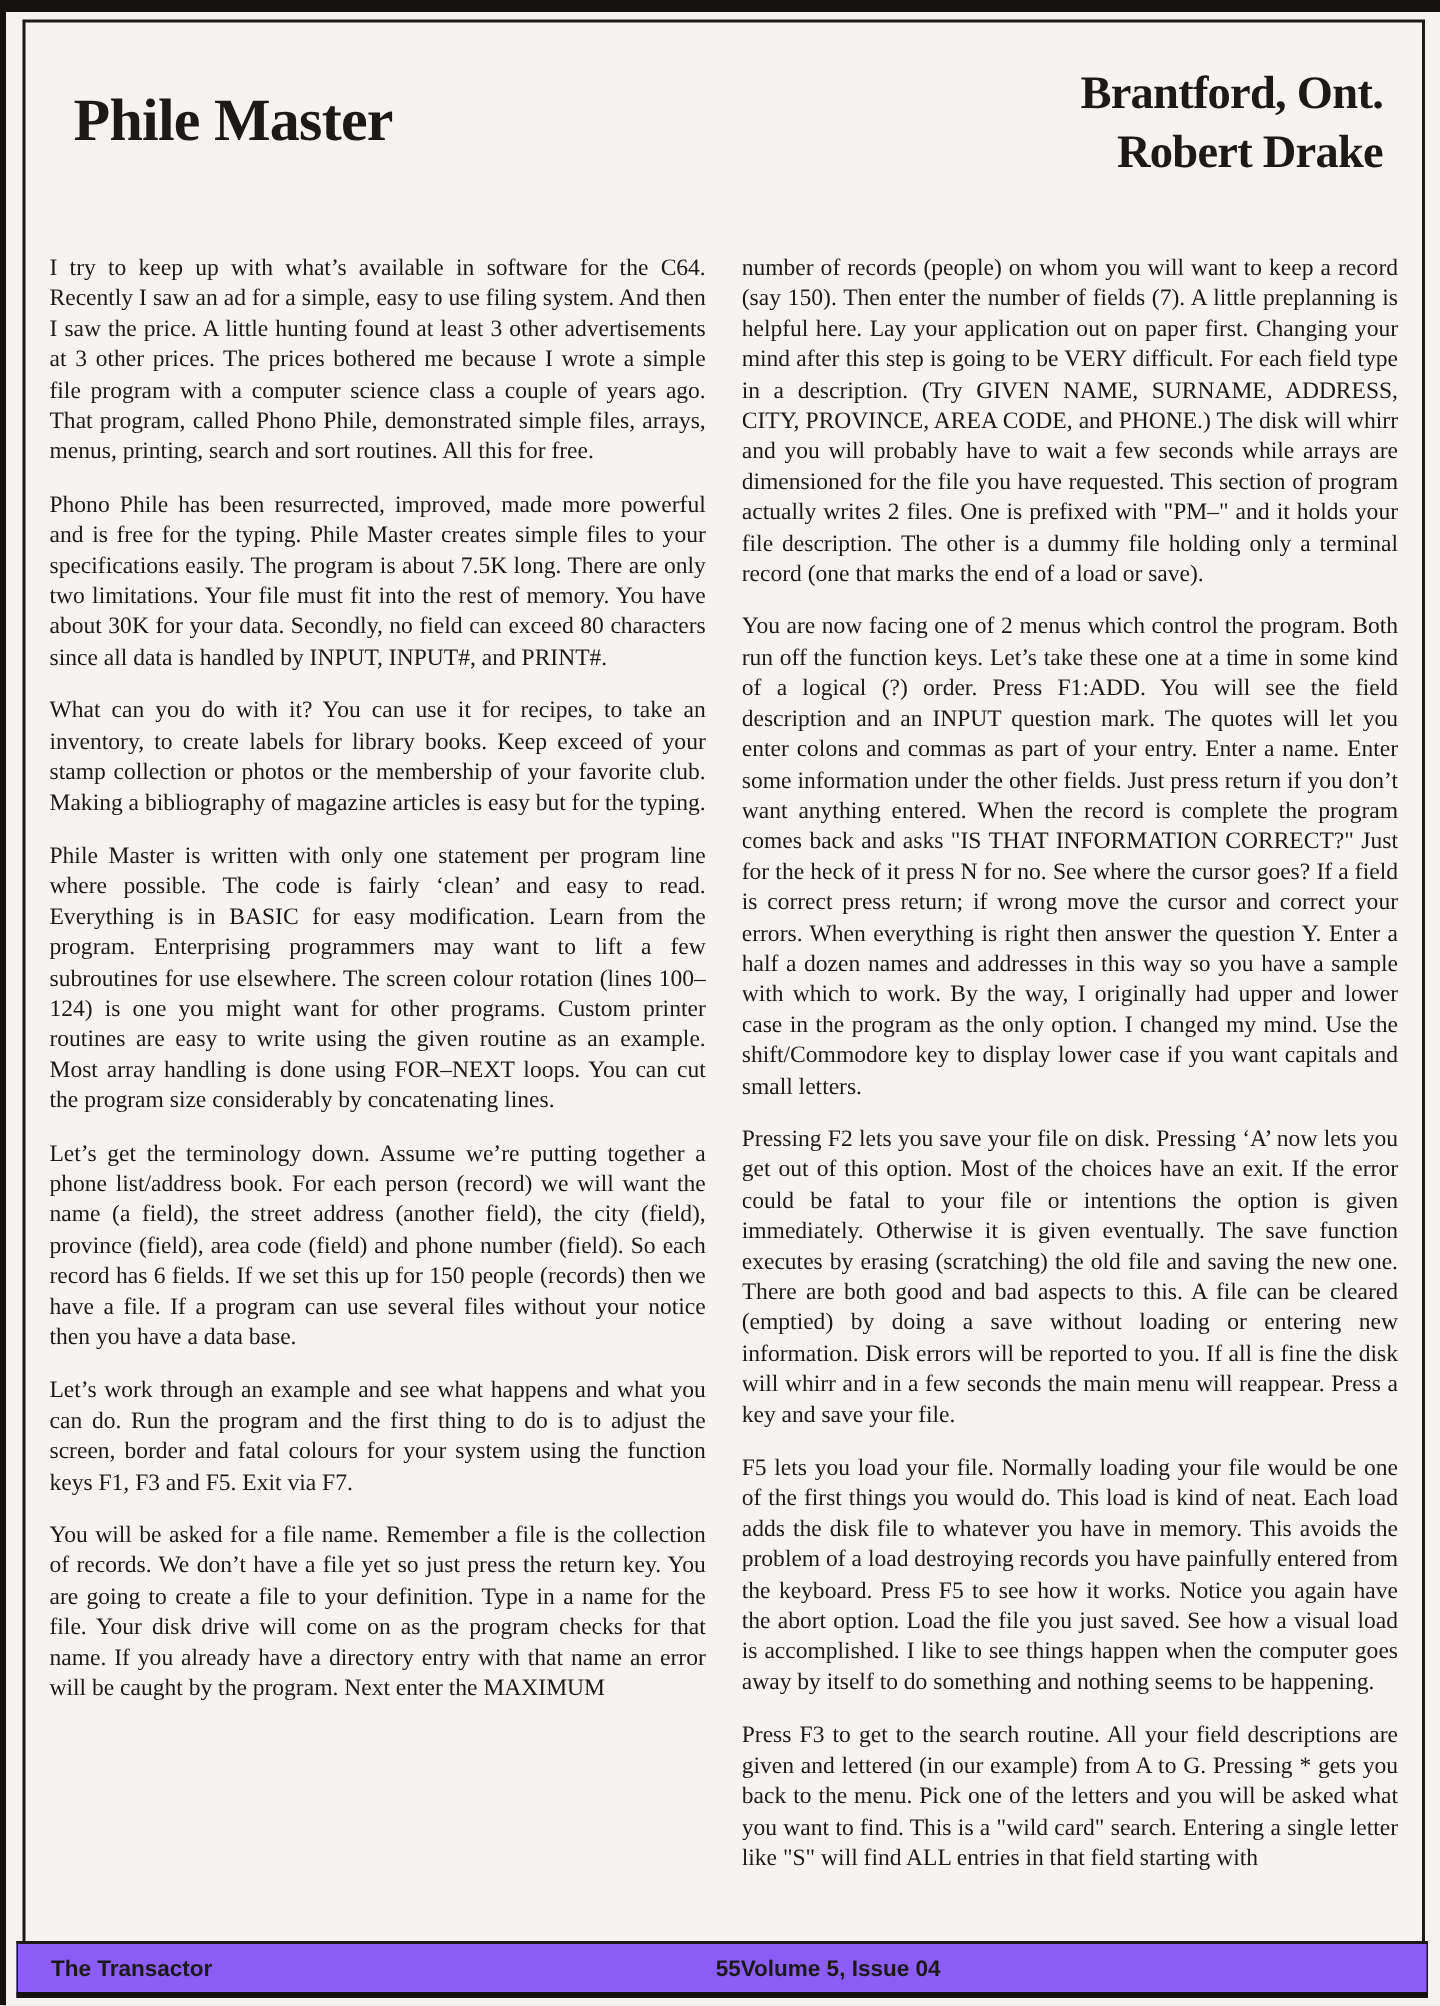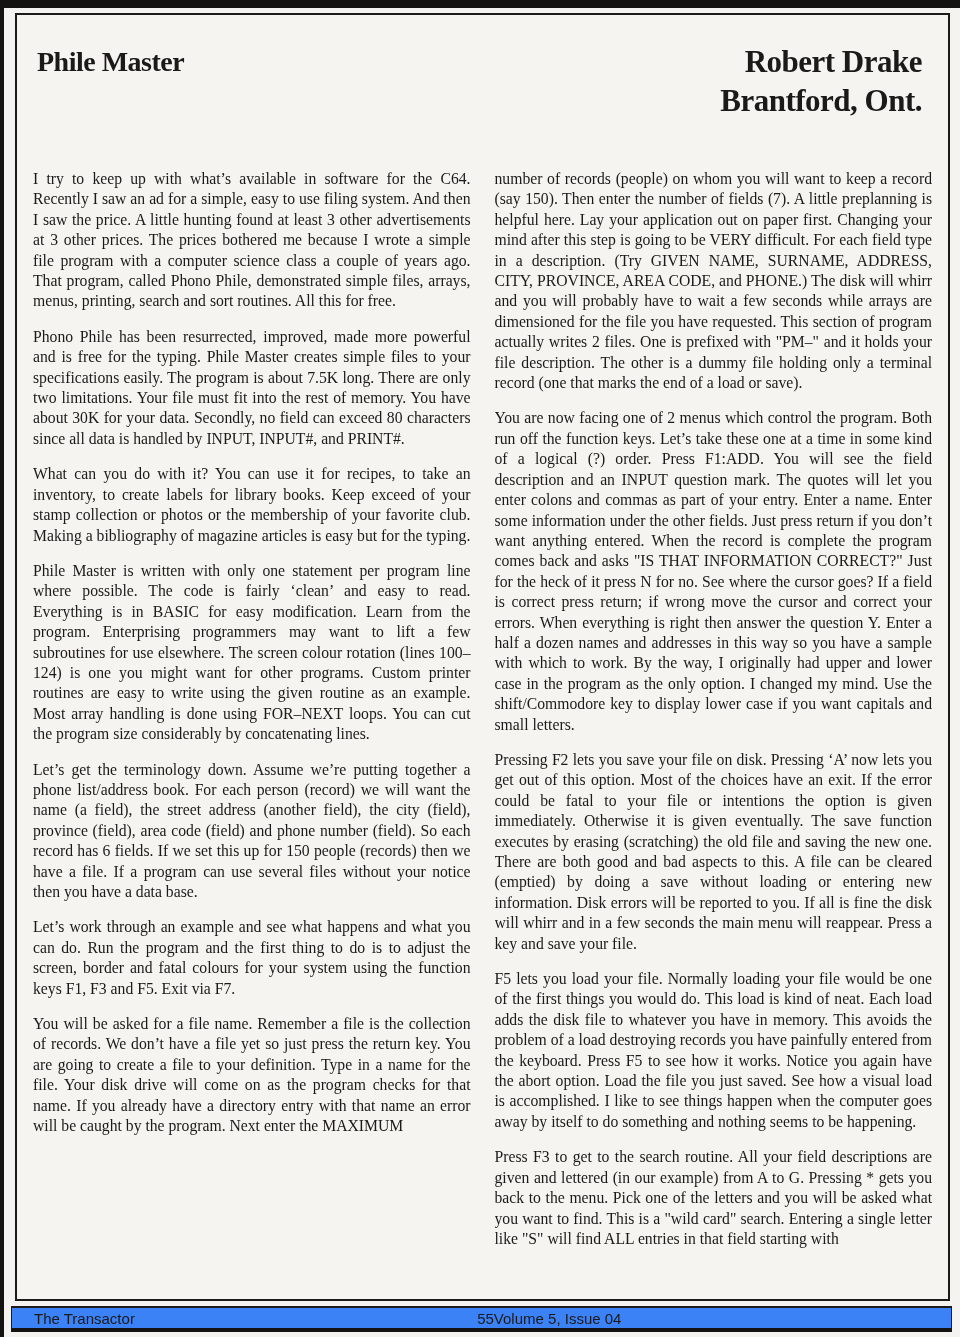--- a/index.html
+++ b/index.html
@@ -38,22 +38,22 @@
     overflow: hidden;
   }
   .article-header {
     display: flex;
     justify-content: space-between;
     align-items: flex-start;
     padding: 28px 26px 0 16px;
     height: 122px;
   }
   .article-title {
-    margin: 4px;
-    font-size: 28px;
+    margin: 16px;
+    font-size: 40px;
     font-weight: bold;
     letter-spacing: -0.5px;
     line-height: 1.05;
   }
   .author-block {
     text-align: right;
     font-size: 31px;
     font-weight: bold;
     line-height: 1.25;
     letter-spacing: -0.5px;
@@ -71,50 +71,50 @@
   }
   .col p {
     margin: 0 0 15px 0;
     font-size: 15.7px;
     line-height: 20.4px;
     text-align: justify;
   }
   .footer-strip {
     position: absolute;
     left: 11px; right: 8px; bottom: 5px;
-    height: 26px;
+    height: 38px;
     border-top: 2px solid #1c1b19;
     border-bottom: 4px solid #141312;
     border-left: 1px solid #1c1b19;
     border-right: 1px solid #1c1b19;
-    background: #3b82f6;
+    background: #8b5cf6;
     display: flex;
     align-items: center;
     font-family: "Liberation Sans", sans-serif;
-    font-weight: normal;
+    font-weight: bold;
     font-size: 15px;
     box-sizing: border-box;
   }
   .footer-left  { flex: 1 1 0; text-align: left;  padding-left: 22px;  }
   .footer-mid   { flex: 0 0 auto; text-align: center; }
   .footer-right { flex: 1 1 0; text-align: left; padding-right: 14px; }
 </style>
 </head>
 <body>
 
 <div class="page">
   <div class="top-bar"></div>
   <div class="left-bar"></div>
 
   <div class="content-box">
     <header class="article-header">
       <h1 class="article-title">Phile Master</h1>
       <div class="author-block">
+        <div>Brantford, Ont.</div>
         <div>Robert Drake</div>
-        <div>Brantford, Ont.</div>
       </div>
     </header>
 
     <main class="columns">
       <section class="col">
           <p>I try to keep up with what’s available in software for the C64. Recently I saw an ad for a simple, easy to use filing system. And then I saw the price. A little hunting found at least 3 other advertisements at 3 other prices. The prices bothered me because I wrote a simple file program with a computer science class a couple of years ago. That program, called Phono Phile, demonstrated simple files, arrays, menus, printing, search and sort routines. All this for free.</p>
           <p>Phono Phile has been resurrected, improved, made more powerful and is free for the typing. Phile Master creates simple files to your specifications easily. The program is about 7.5K long. There are only two limitations. Your file must fit into the rest of memory. You have about 30K for your data. Secondly, no field can exceed 80 characters since all data is handled by INPUT, INPUT#, and PRINT#.</p>
           <p>What can you do with it? You can use it for recipes, to take an inventory, to create labels for library books. Keep exceed of your stamp collection or photos or the membership of your favorite club. Making a bibliography of magazine articles is easy but for the typing.</p>
           <p>Phile Master is written with only one statement per program line where possible. The code is fairly ‘clean’ and easy to read. Everything is in BASIC for easy modification. Learn from the program. Enterprising programmers may want to lift a few subroutines for use elsewhere. The screen colour rotation (lines 100–124) is one you might want for other programs. Custom printer routines are easy to write using the given routine as an example. Most array handling is done using FOR–NEXT loops. You can cut the program size considerably by concatenating lines.</p>
           <p>Let’s get the terminology down. Assume we’re putting together a phone list/address book. For each person (record) we will want the name (a field), the street address (another field), the city (field), province (field), area code (field) and phone number (field). So each record has 6 fields. If we set this up for 150 people (records) then we have a file. If a program can use several files without your notice then you have a data base.</p>

